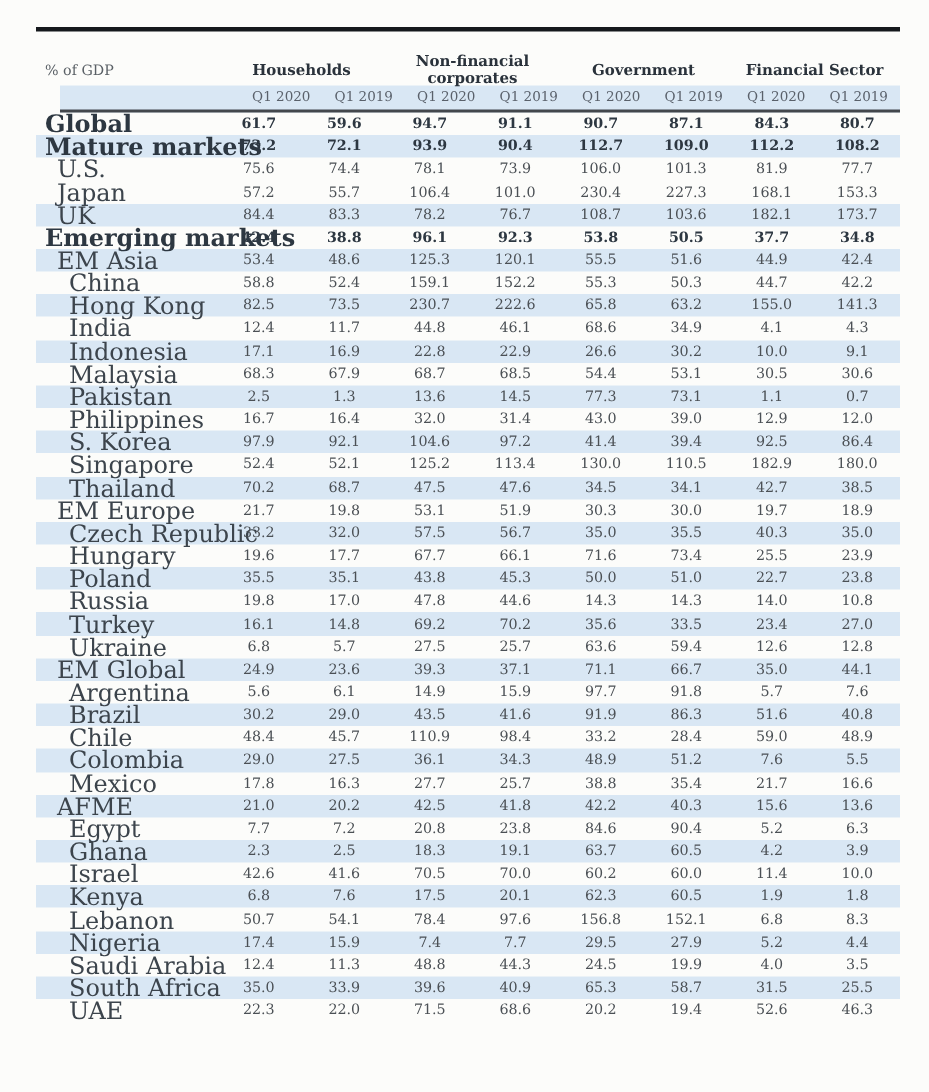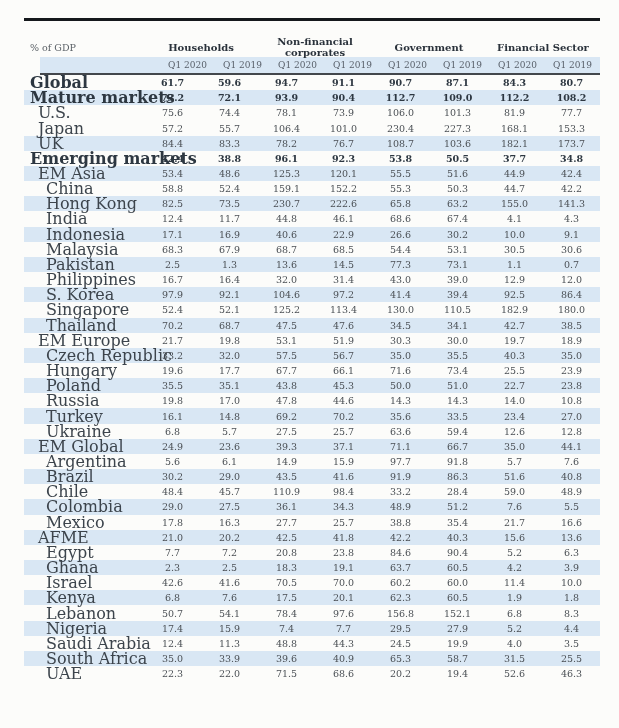--- a/index.html
+++ b/index.html
@@ -181,29 +181,29 @@
         <div class="val">155.0</div>
         <div class="val">141.3</div>
       </div>
       <div class="row">
         <div class="lbl l2">India</div>
         <div class="val">12.4</div>
         <div class="val">11.7</div>
         <div class="val">44.8</div>
         <div class="val">46.1</div>
         <div class="val">68.6</div>
-        <div class="val">67.4</div>
+        <div class="val">34.9</div>
         <div class="val">4.1</div>
         <div class="val">4.3</div>
       </div>
       <div class="row tint">
         <div class="lbl l2">Indonesia</div>
         <div class="val">17.1</div>
         <div class="val">16.9</div>
-        <div class="val">40.6</div>
+        <div class="val">22.8</div>
         <div class="val">22.9</div>
         <div class="val">26.6</div>
         <div class="val">30.2</div>
         <div class="val">10.0</div>
         <div class="val">9.1</div>
       </div>
       <div class="row">
         <div class="lbl l2">Malaysia</div>
         <div class="val">68.3</div>
         <div class="val">67.9</div>

